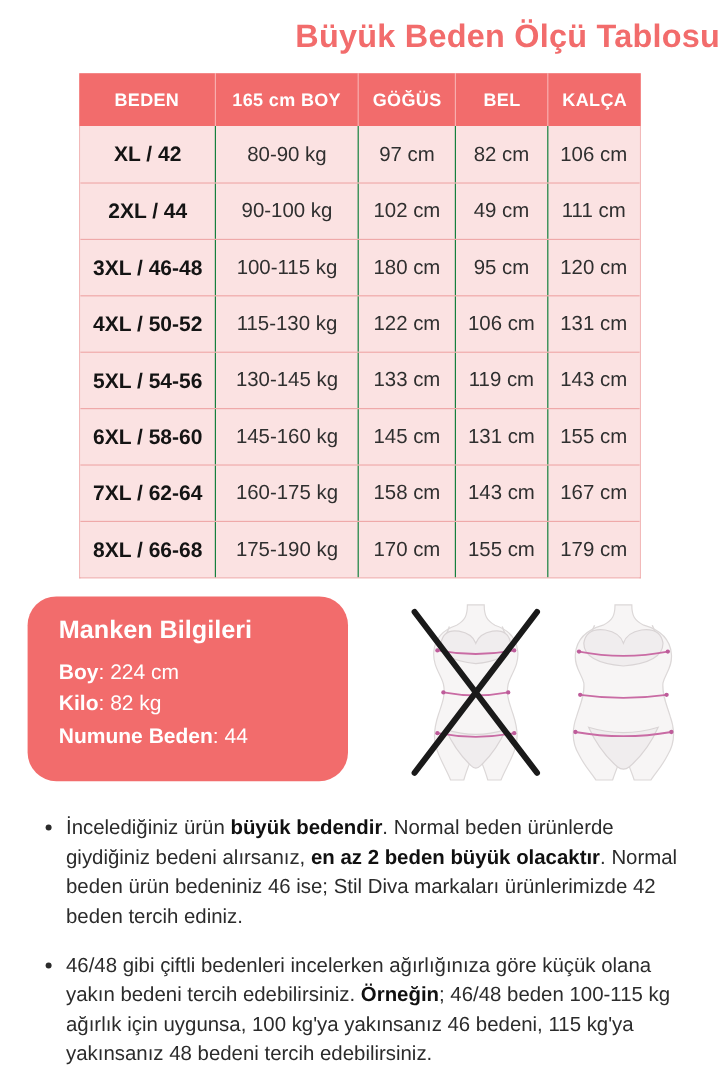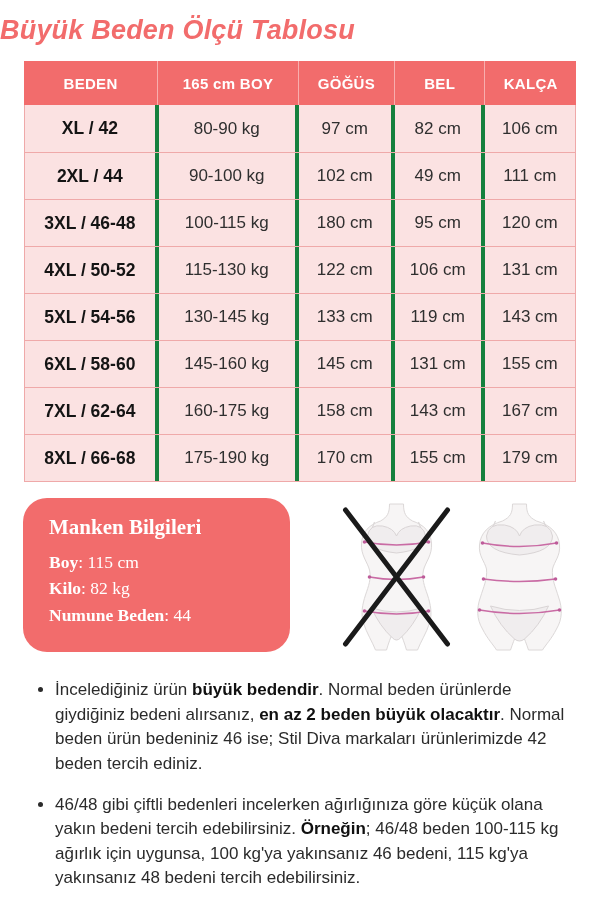--- a/index.html
+++ b/index.html
@@ -1,44 +1,44 @@
 <!DOCTYPE html>
 <html><head>
 <meta charset="utf-8">
 <style>
   * { margin:0; padding:0; box-sizing:border-box; }
   html,body { width:600px; height:900px; background:#ffffff; overflow:hidden;
               font-family:"Liberation Sans", sans-serif; }
   .page { width:600px; height:900px; padding-top:15px; }
 
   
-  .page-title { text-align:left; color:#F26C6C; font-size:27px; font-weight:bold;
-                letter-spacing:.2px; margin-bottom:15px;font-style:italic; }
+  .page-title { text-align:right; color:#F26C6C; font-size:27px; font-weight:bold;
+                letter-spacing:.2px; margin-bottom:15px; }
 
   
-  .size-table { width:552px; margin:1px auto; }
+  .size-table { width:468px; margin:1px auto; }
   .thead, .tr { display:grid; grid-template-columns:24.3% 25.5% 17.4% 16.4% 16.4%; }
   .thead { background:#F26C6C; height:44px; }
   .th { display:flex; align-items:center; justify-content:center; color:#ffffff;
         font-weight:bold; font-size:15px; letter-spacing:.3px;
         border-right:1px solid rgba(255,255,255,.45); }
   .th:last-child { border-right:none; }
   .tbody { border:1px solid #EFA9A9; border-top:none; }
   .tr { height:47px; background:#FBE2E2; border-top:1px solid #EFA9A9; }
   .tr:first-child { border-top:none; }
   .td { display:flex; align-items:center; justify-content:center; font-size:17px;
-        color:#2F2F2F; border-right:4px solid #15803d; }
+        color:#2F2F2F; border-right:1px solid #15803d; }
   .td:last-child { border-right:none; }
   .td.size { font-weight:bold; color:#141414; font-size:17.5px; }
 
   
   .footnote { text-align:center; color:#333333; font-size:16.5px; margin-top:12px; }
 
   
-  .model-section { display:flex; margin:14px 0 0 23px; align-items:flex-end;font-family:Liberation Serif, serif; }
+  .model-section { display:flex; margin:14px 0 0 23px; align-items:center; }
   .model-card { width:267px; min-height:154px; background:#F26C6C; border-radius:24px;
                 padding:17px 26px 15px; color:#ffffff; }
   .model-card-title { font-size:21px; font-weight:bold; margin-bottom:9px; }
   .model-line { font-size:17.5px; line-height:1.5; }
   .model-line b { font-weight:bold; }
   .figures { display:flex; margin-left:50px; gap:10px; margin-top:6px; }
   .figure { width:113px; height:150px; }
 
   
   .notes { margin:26px 28px 0 36px; padding-left:19px; list-style:disc; }
@@ -117,21 +117,21 @@
         <div class="td">155 cm</div>
         <div class="td">179 cm</div>
       </div>
     </div>
   </div>
 
 
   <div class="model-section">
     <div class="model-card">
       <div class="model-card-title">Manken Bilgileri</div>
-      <div class="model-line"><b>Boy</b><span>: 115 cm</span></div>
+      <div class="model-line"><b>Boy</b><span>: 224 cm</span></div>
       <div class="model-line"><b>Kilo</b><span>: 82 kg</span></div>
       <div class="model-line"><b>Numune Beden</b><span>: 44</span></div>
     </div>
 
     <div class="figures">
 
       <svg class="figure" viewBox="0 0 110 150">
         <path d="M48,2 C48,11 46,15 39,19 C27,23 21,30 20,41 C19,53 26,60 28,68 C30,77 27,84 24,93 C21,102 19,112 22,121 C25,131 31,140 34,148 L45,148 C47,141 49,136 51,131 C52,129 54,128 55,128 C56,128 58,129 59,131 C61,136 63,141 65,148 L76,148 C79,140 85,131 88,121 C91,112 89,102 86,93 C83,84 80,77 82,68 C84,60 91,53 90,41 C89,30 83,23 71,19 C64,15 62,11 62,2 Z" fill="#F7F5F5" stroke="#DCD8D8" stroke-width="1"></path>
         <path d="M30,28 L33,20 M80,28 L77,20" stroke="#DCD8D8" stroke-width="1.2" fill="none"></path>
         <path d="M26,34 Q28,22 41,24 Q52,26 55,34 Q58,26 69,24 Q82,22 84,34 Q84,48 55,51 Q26,48 26,34 Z" fill="#F0EDEE" stroke="#D9D4D5" stroke-width="1"></path>

